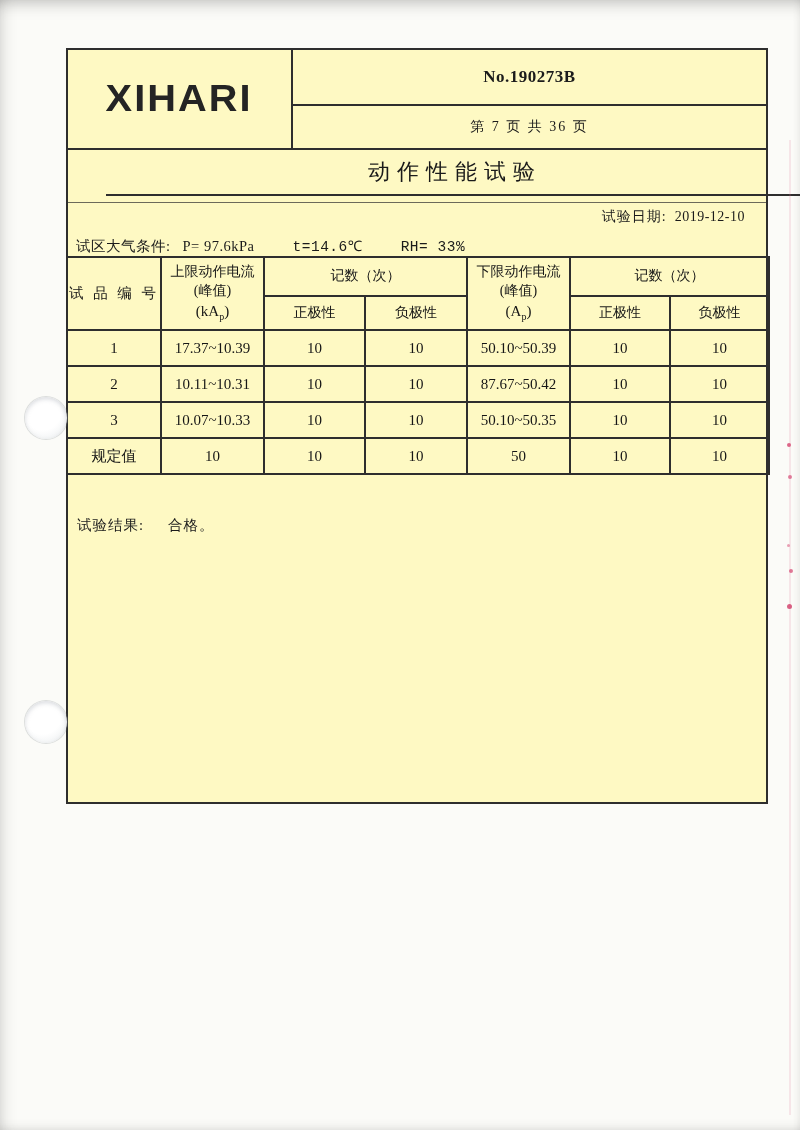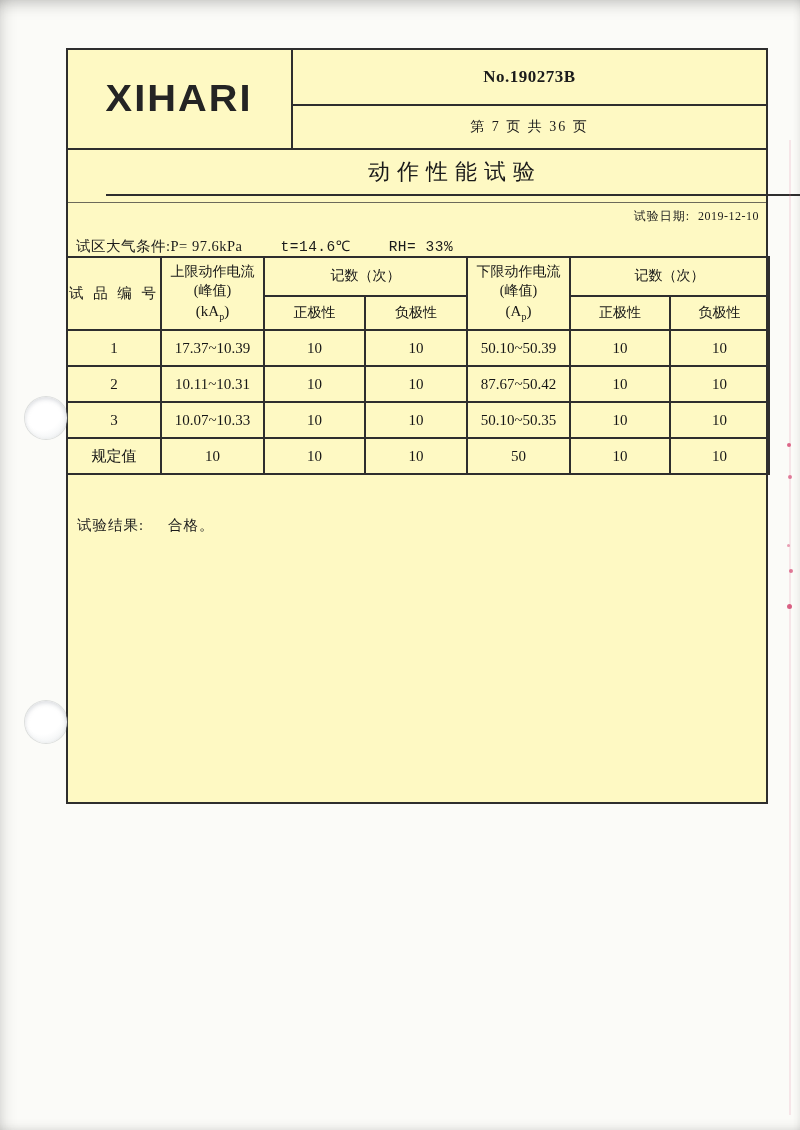--- a/index.html
+++ b/index.html
@@ -55,24 +55,24 @@
     font-size:14px;letter-spacing:2px;border-radius:7px;
   }
   
   .sec-title{
     position:absolute;top:100px;left:0;width:100%;height:46px;box-sizing:border-box;
     border-bottom:2px solid #2e2e2e;text-align:center;line-height:44px;
     font-size:22px;letter-spacing:7px;font-weight:500;color:#1a1a1a;margin-left:38px;
   }
   .rule2{position:absolute;top:152px;left:0;width:100%;height:1px;background:#2e2e2e;opacity:.7;}
   
-  .date{position:absolute;top:158px;right:7px;font-size:12px;letter-spacing:1px;}
+  .date{position:absolute;top:158px;right:21px;font-size:14px;letter-spacing:1px;}
   .date .v{margin-left:8px;letter-spacing:.5px;}
   .atm{position:absolute;top:185px;left:8px;font-size:14.5px;letter-spacing:.5px;}
-  .atm .atm-item{}
+  .atm .atm-item{margin-left:12px;}
   .atm .atm-item + .atm-item{margin-left:38px;font-family:Liberation Mono, monospace;}
   
   .tbl{
     position:absolute;left:-2px;top:206px;width:702px;
     border-collapse:collapse;table-layout:fixed;
   }
   .tbl td{
     border:2px solid #2e2e2e;text-align:center;vertical-align:middle;
     padding:0;font-size:15px;color:#161616;
   }

